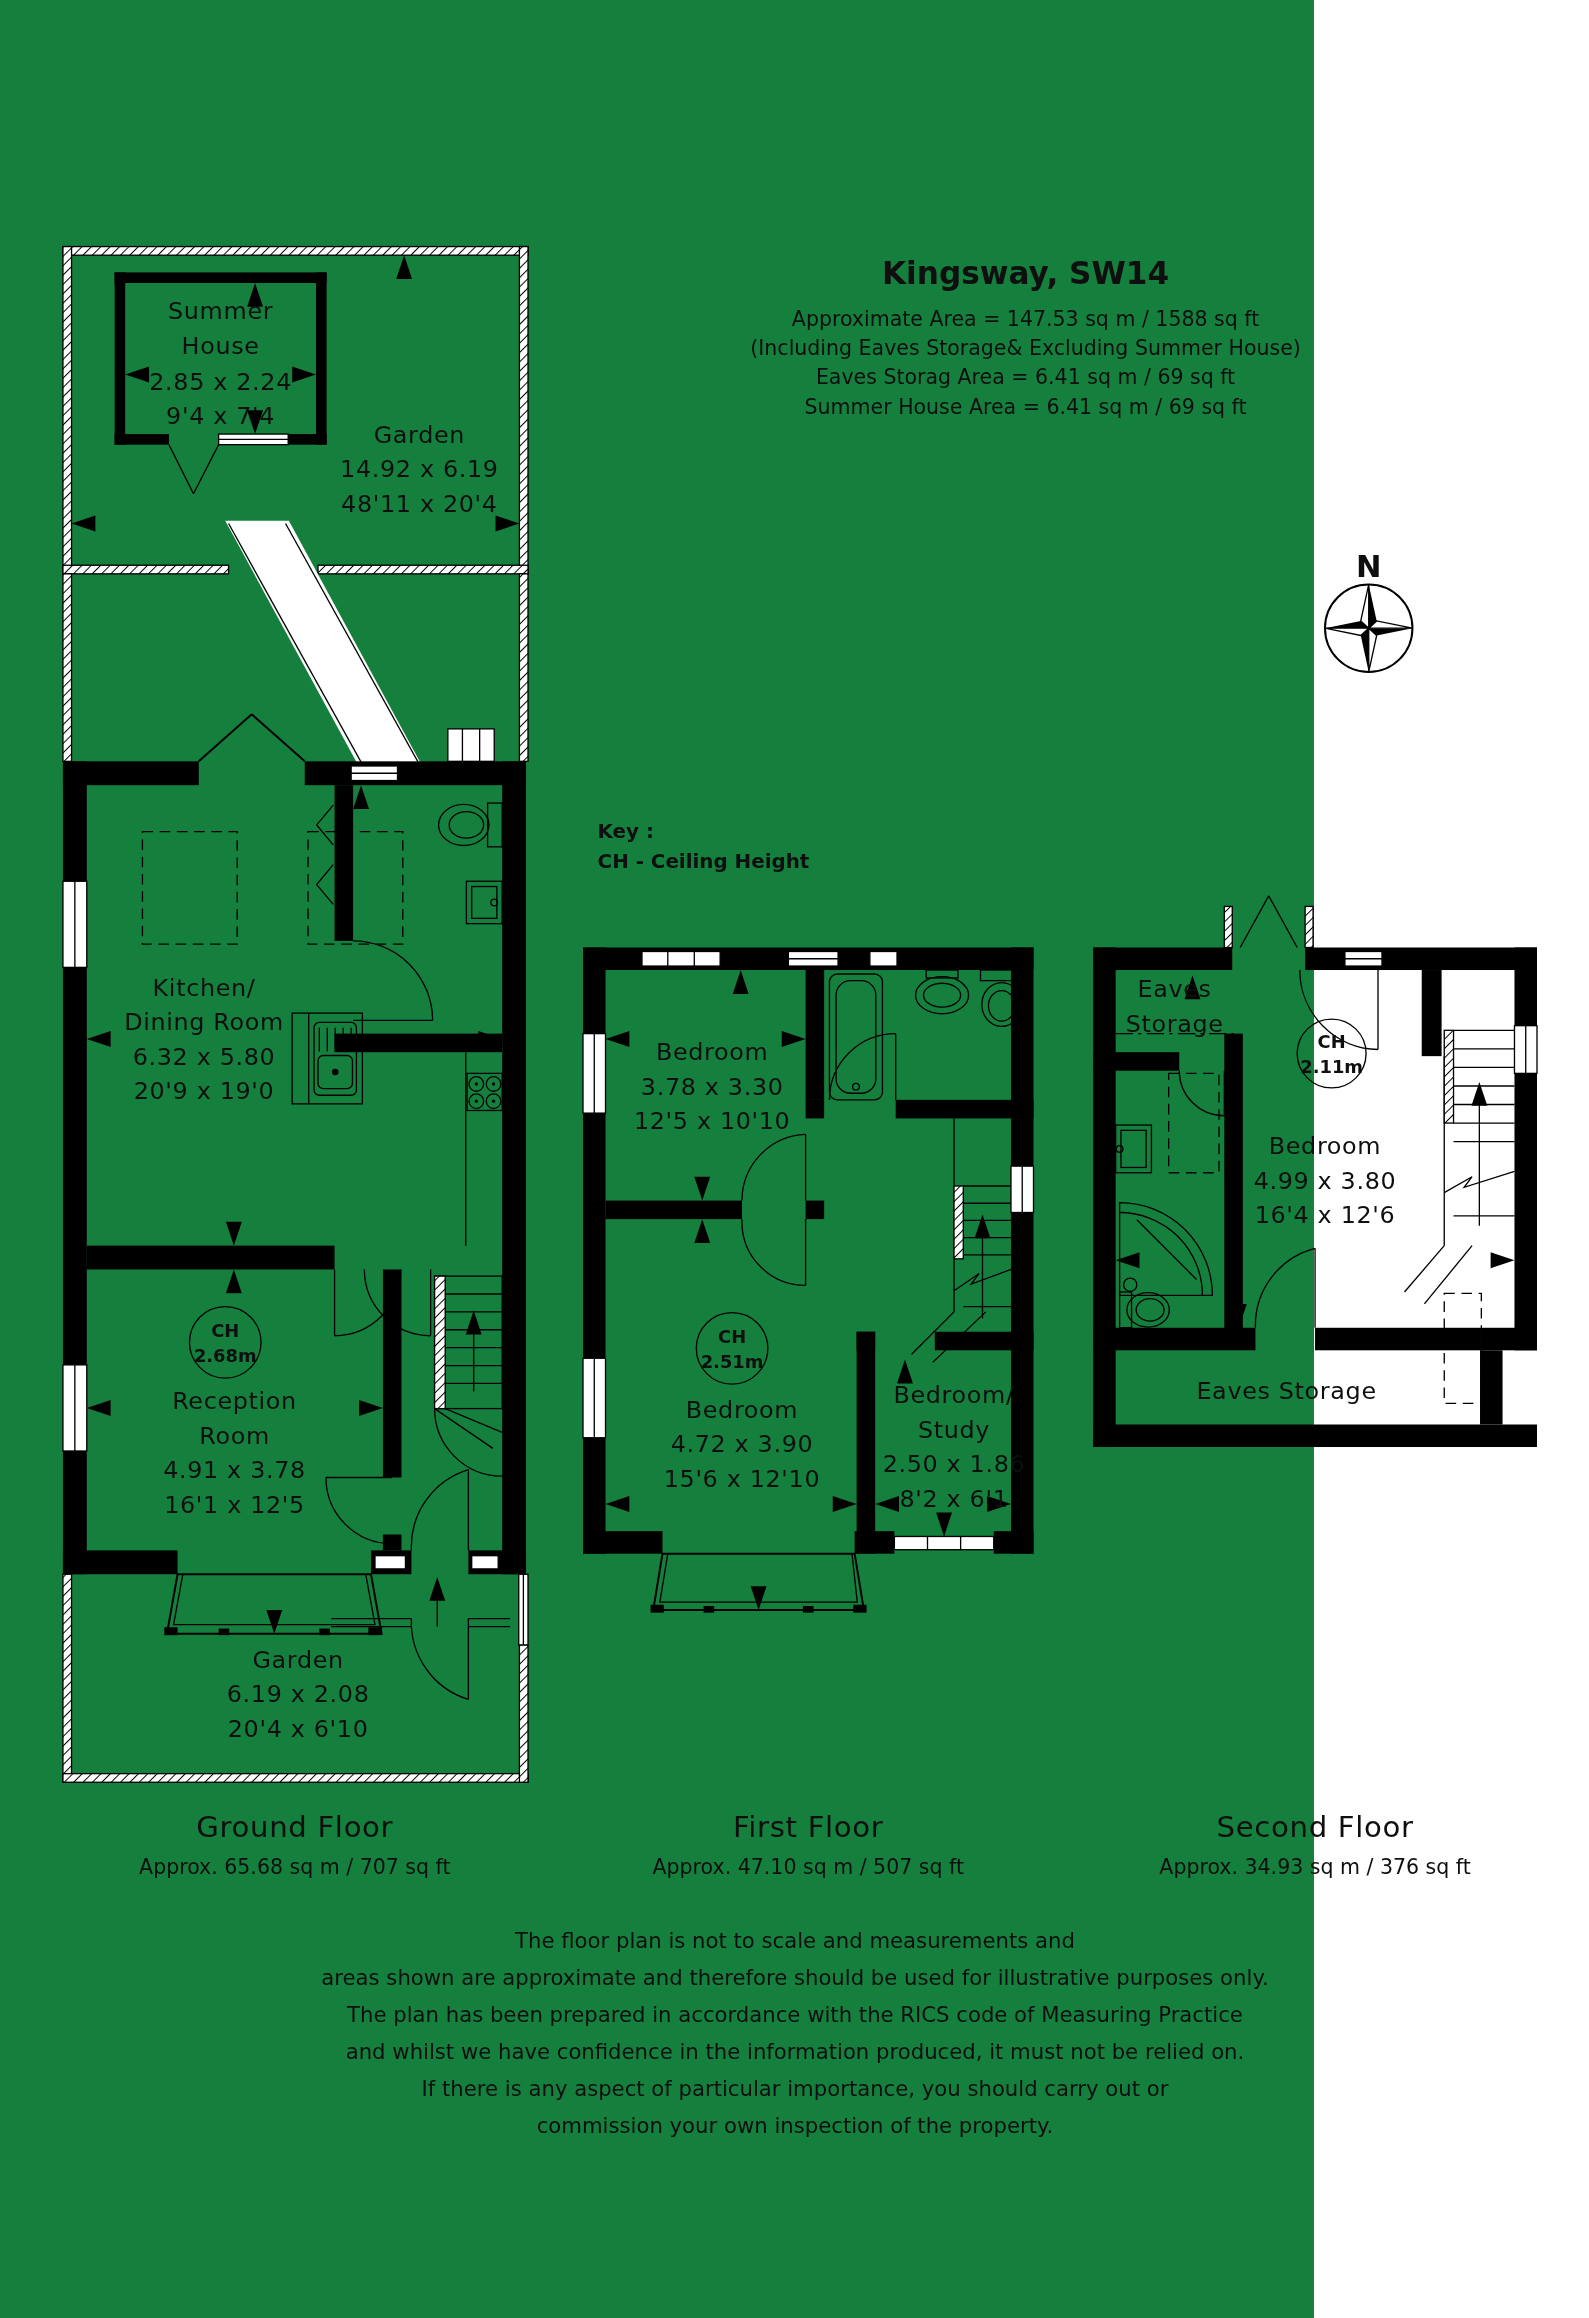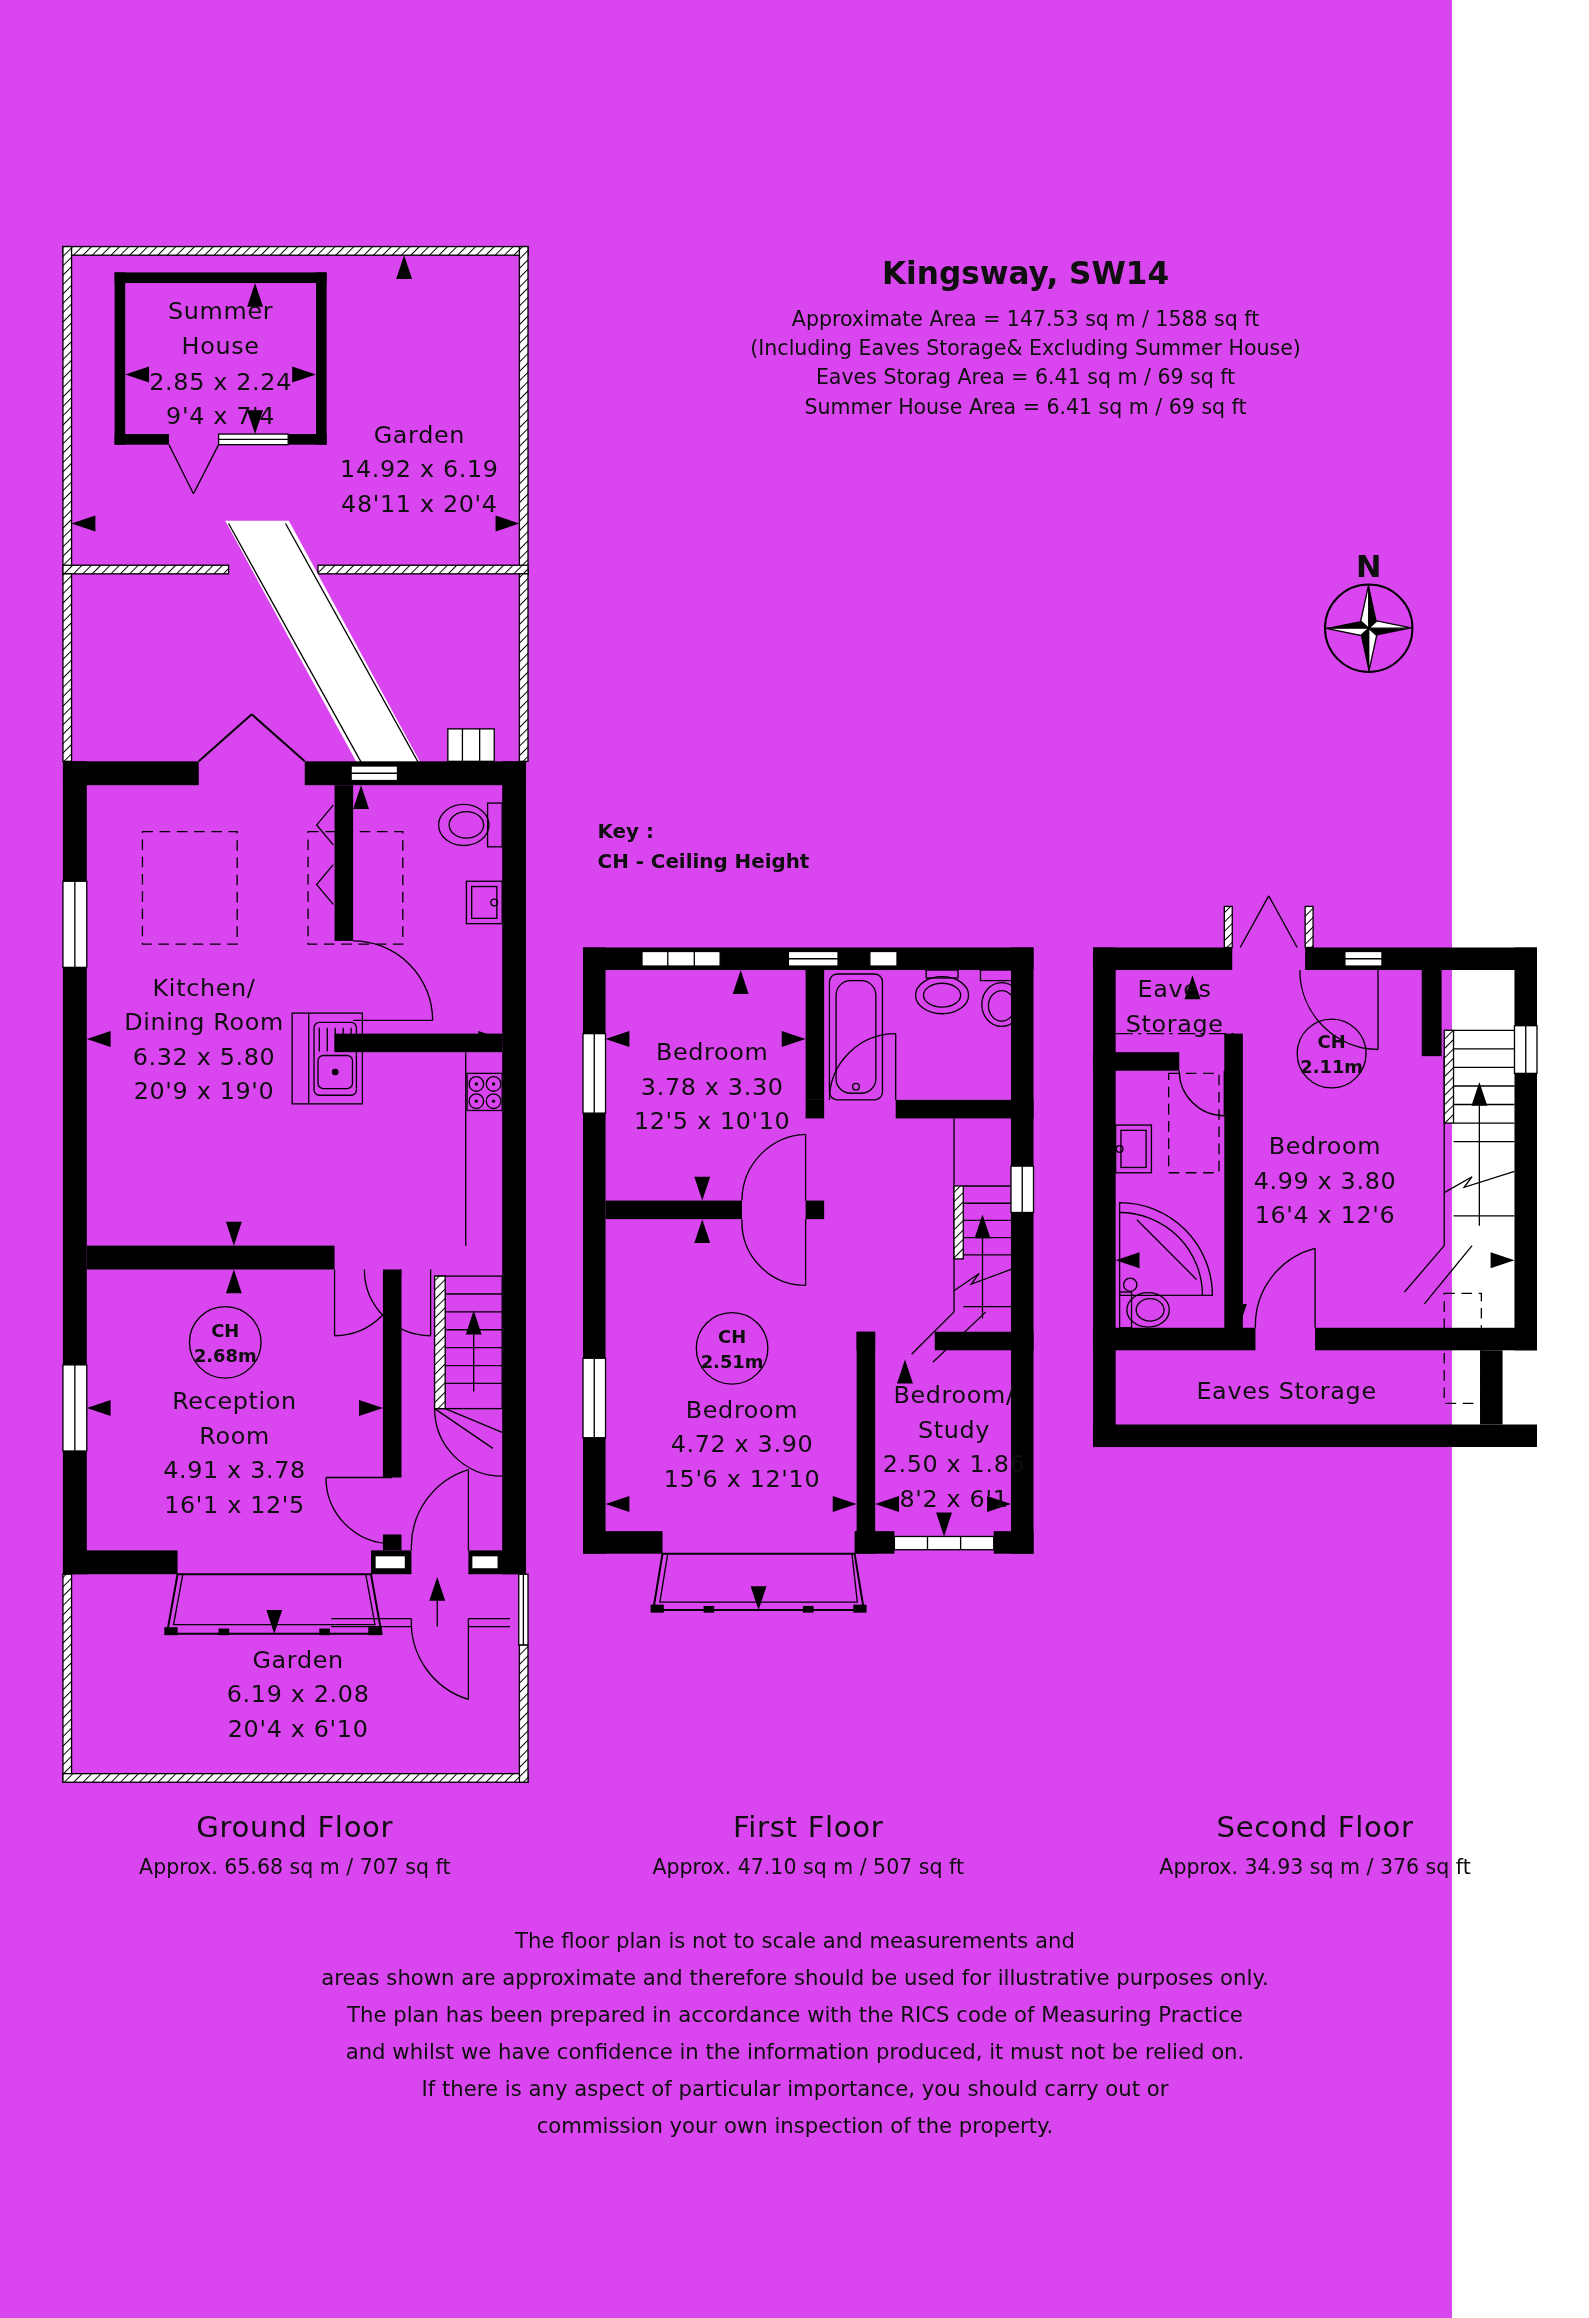--- a/index.html
+++ b/index.html
@@ -1,16 +1,16 @@
 <!DOCTYPE html>
 <html style="font-size:10.6px"><head>
 <meta charset="utf-8">
 <style>
   html,body{margin:0;padding:0;background:#fff}
-  .page{width:1452px;height:2319px;position:relative;background:#d946ef}
+  .page{width:1314px;height:2319px;position:relative;background:#15803d}
   svg{display:block}
   .wall{fill:#000}
   .fence{fill:url(#hatch);stroke:#000;stroke-width:2}
   .ln{stroke:#000;stroke-width:3;fill:none}
   .ln2{stroke:#000;stroke-width:2;fill:none}
   .white{fill:#fff;stroke:#000;stroke-width:2}
   .dashed{stroke:#000;stroke-width:2;fill:none;stroke-dasharray:16 10}
   .dashdot{stroke:#000;stroke-width:2;fill:none;stroke-dasharray:26 8 5 8}
   .arrow{fill:#000}
   text{font-family:"DejaVu Sans","Liberation Sans",sans-serif;fill:#0f0f0f}

